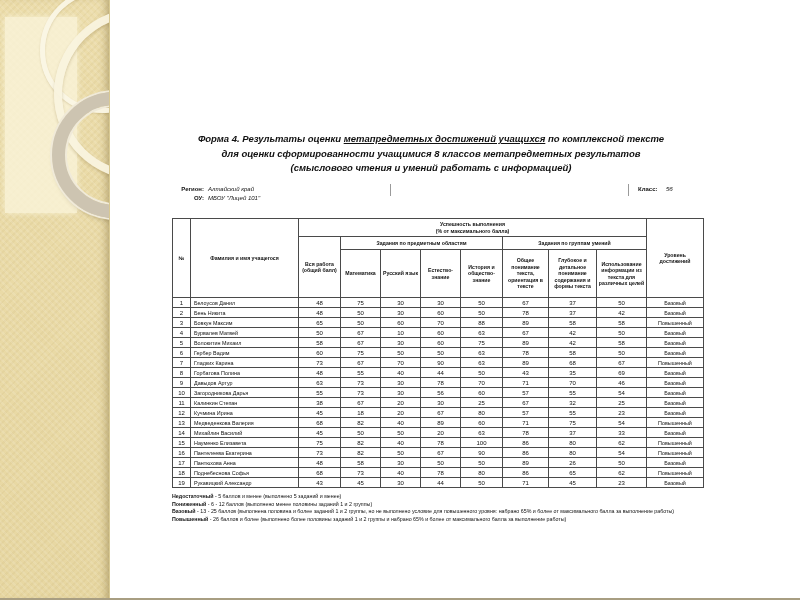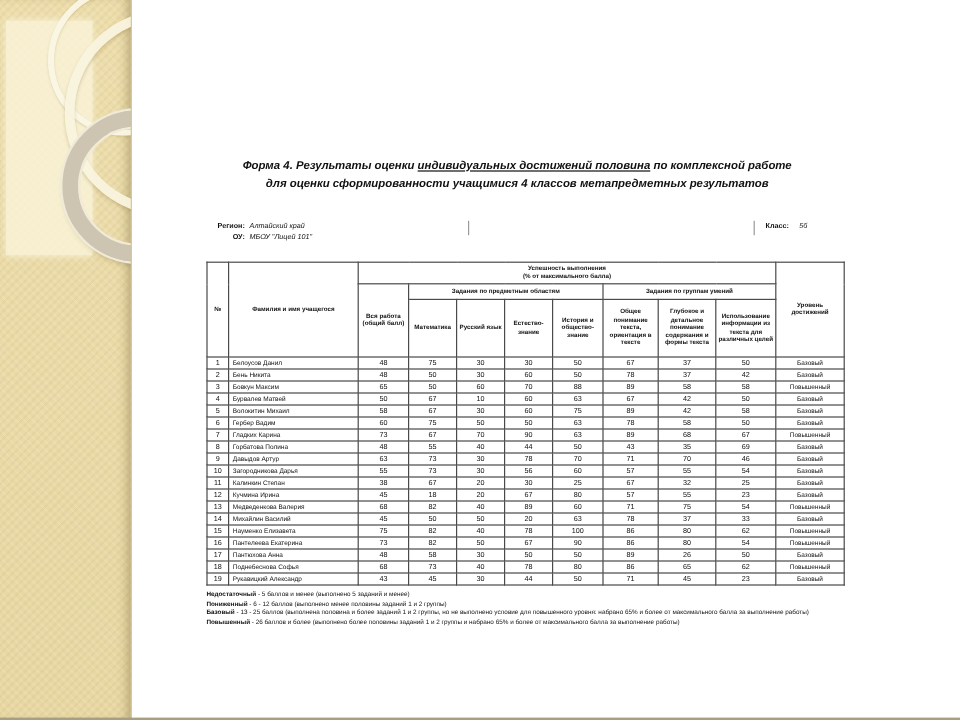--- a/index.html
+++ b/index.html
@@ -86,22 +86,23 @@
 <body>
 
 <div class="sidebar">
   <div class="literect"></div>
   <div class="ring ring-cream-small"></div>
   <div class="ring ring-cream-big"></div>
   <div class="ring ring-gray"></div>
 </div>
 
 <div class="title-block">
-  <div><span>Форма 4. Результаты оценки </span><span class="u">индивидуальных достижений половина</span><span> по комплексной работе</span></div>
-  <div>для оценки сформированности учащимися 4 классов метапредметных результатов</div>
+  <div><span>Форма 4. Результаты оценки </span><span class="u">метапредметных достижений учащихся</span><span> по комплексной тексте</span></div>
+  <div>для оценки сформированности учащимися 8 классов метапредметных результатов</div>
+  <div>(смыслового чтения и умений работать с информацией)</div>
 </div>
 
 <span class="meta meta-label lbl-region">Регион:</span>
 <span class="meta meta-value val-region">Алтайский край</span>
 <span class="meta meta-label lbl-ou">ОУ:</span>
 <span class="meta meta-value val-ou">МБОУ "Лицей 101"</span>
 <span class="tick tick1"></span>
 <span class="tick tick2"></span>
 <span class="meta meta-label lbl-class">Класс:</span>
 <span class="meta meta-value val-class">5б</span>

